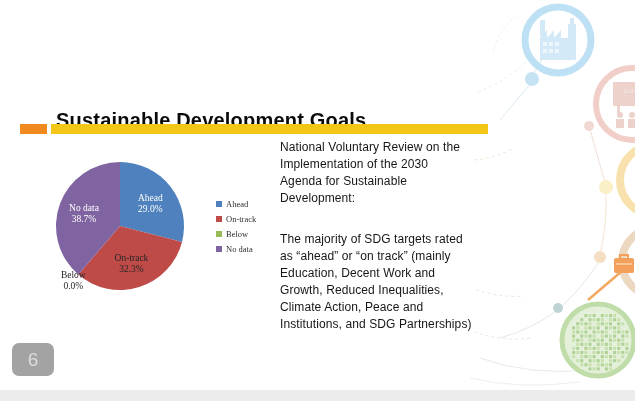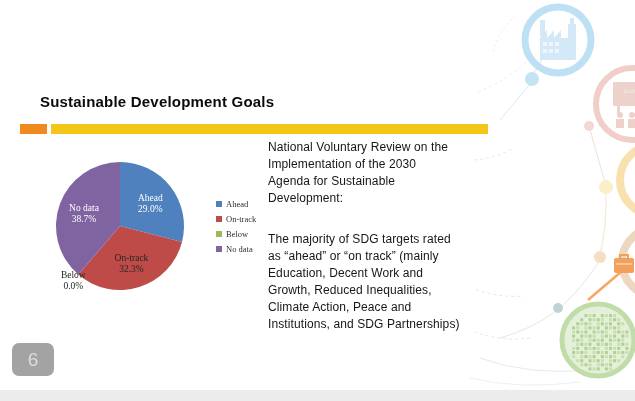--- a/index.html
+++ b/index.html
@@ -3,33 +3,33 @@
 <meta charset="utf-8">
 <title>Slide</title>
 <style>
   html,body{margin:0;padding:0;background:#fff;}
   .slide{
     position:relative;width:635px;height:401px;overflow:hidden;background:#ffffff;
     font-family:"Liberation Sans",sans-serif;
   }
   .deco{position:absolute;left:470px;top:0;width:165px;height:401px;}
   .slide-title{
-    position:absolute;left:40px;top:93px;margin:0;
-    font-size:15px;font-weight:700;color:#0b0b0b;letter-spacing:.2px;
+    position:absolute;left:40px;top:93px;margin:16px;
+    font-size:20px;font-weight:700;color:#0b0b0b;letter-spacing:.2px;
   }
   .bar{position:absolute;top:124px;height:10px;}
   .bar.orange{left:20px;width:27px;background:#F08A1E;}
   .bar.yellow{left:51px;width:437px;background:#F3C617;}
   .pie-svg{position:absolute;left:30px;top:140px;width:190px;height:175px;}
   .pie-label{font-family:"Liberation Serif",serif;font-size:9.5px;}
   .legend{position:absolute;left:216px;top:196px;font-family:"Liberation Serif",serif;
     font-size:8.5px;color:#2f2f2f;}
   .legend-item{display:flex;align-items:center;gap:4px;height:15px;}
   .swatch{width:6px;height:6px;display:inline-block;flex:0 0 auto;}
-  .bodytext{position:absolute;left:268px;top:139px;width:222px;color:#161616;}
+  .bodytext{position:absolute;left:280px;top:139px;width:222px;color:#161616;}
   .bodytext p{margin:0;font-size:12px;line-height:17px;white-space:pre-line;letter-spacing:.1px;}
   .bodytext p + p{margin-top:24px;}
   .page-badge{
     position:absolute;left:12px;top:343px;width:42px;height:33px;border-radius:7px;
     background:#A3A3A3;display:flex;align-items:center;justify-content:center;
     color:#DCDCDC;font-size:19px;
   }
   .bottom-strip{position:absolute;left:0;top:390px;width:635px;height:11px;background:#ECECEC;}
 </style>
 </head>

